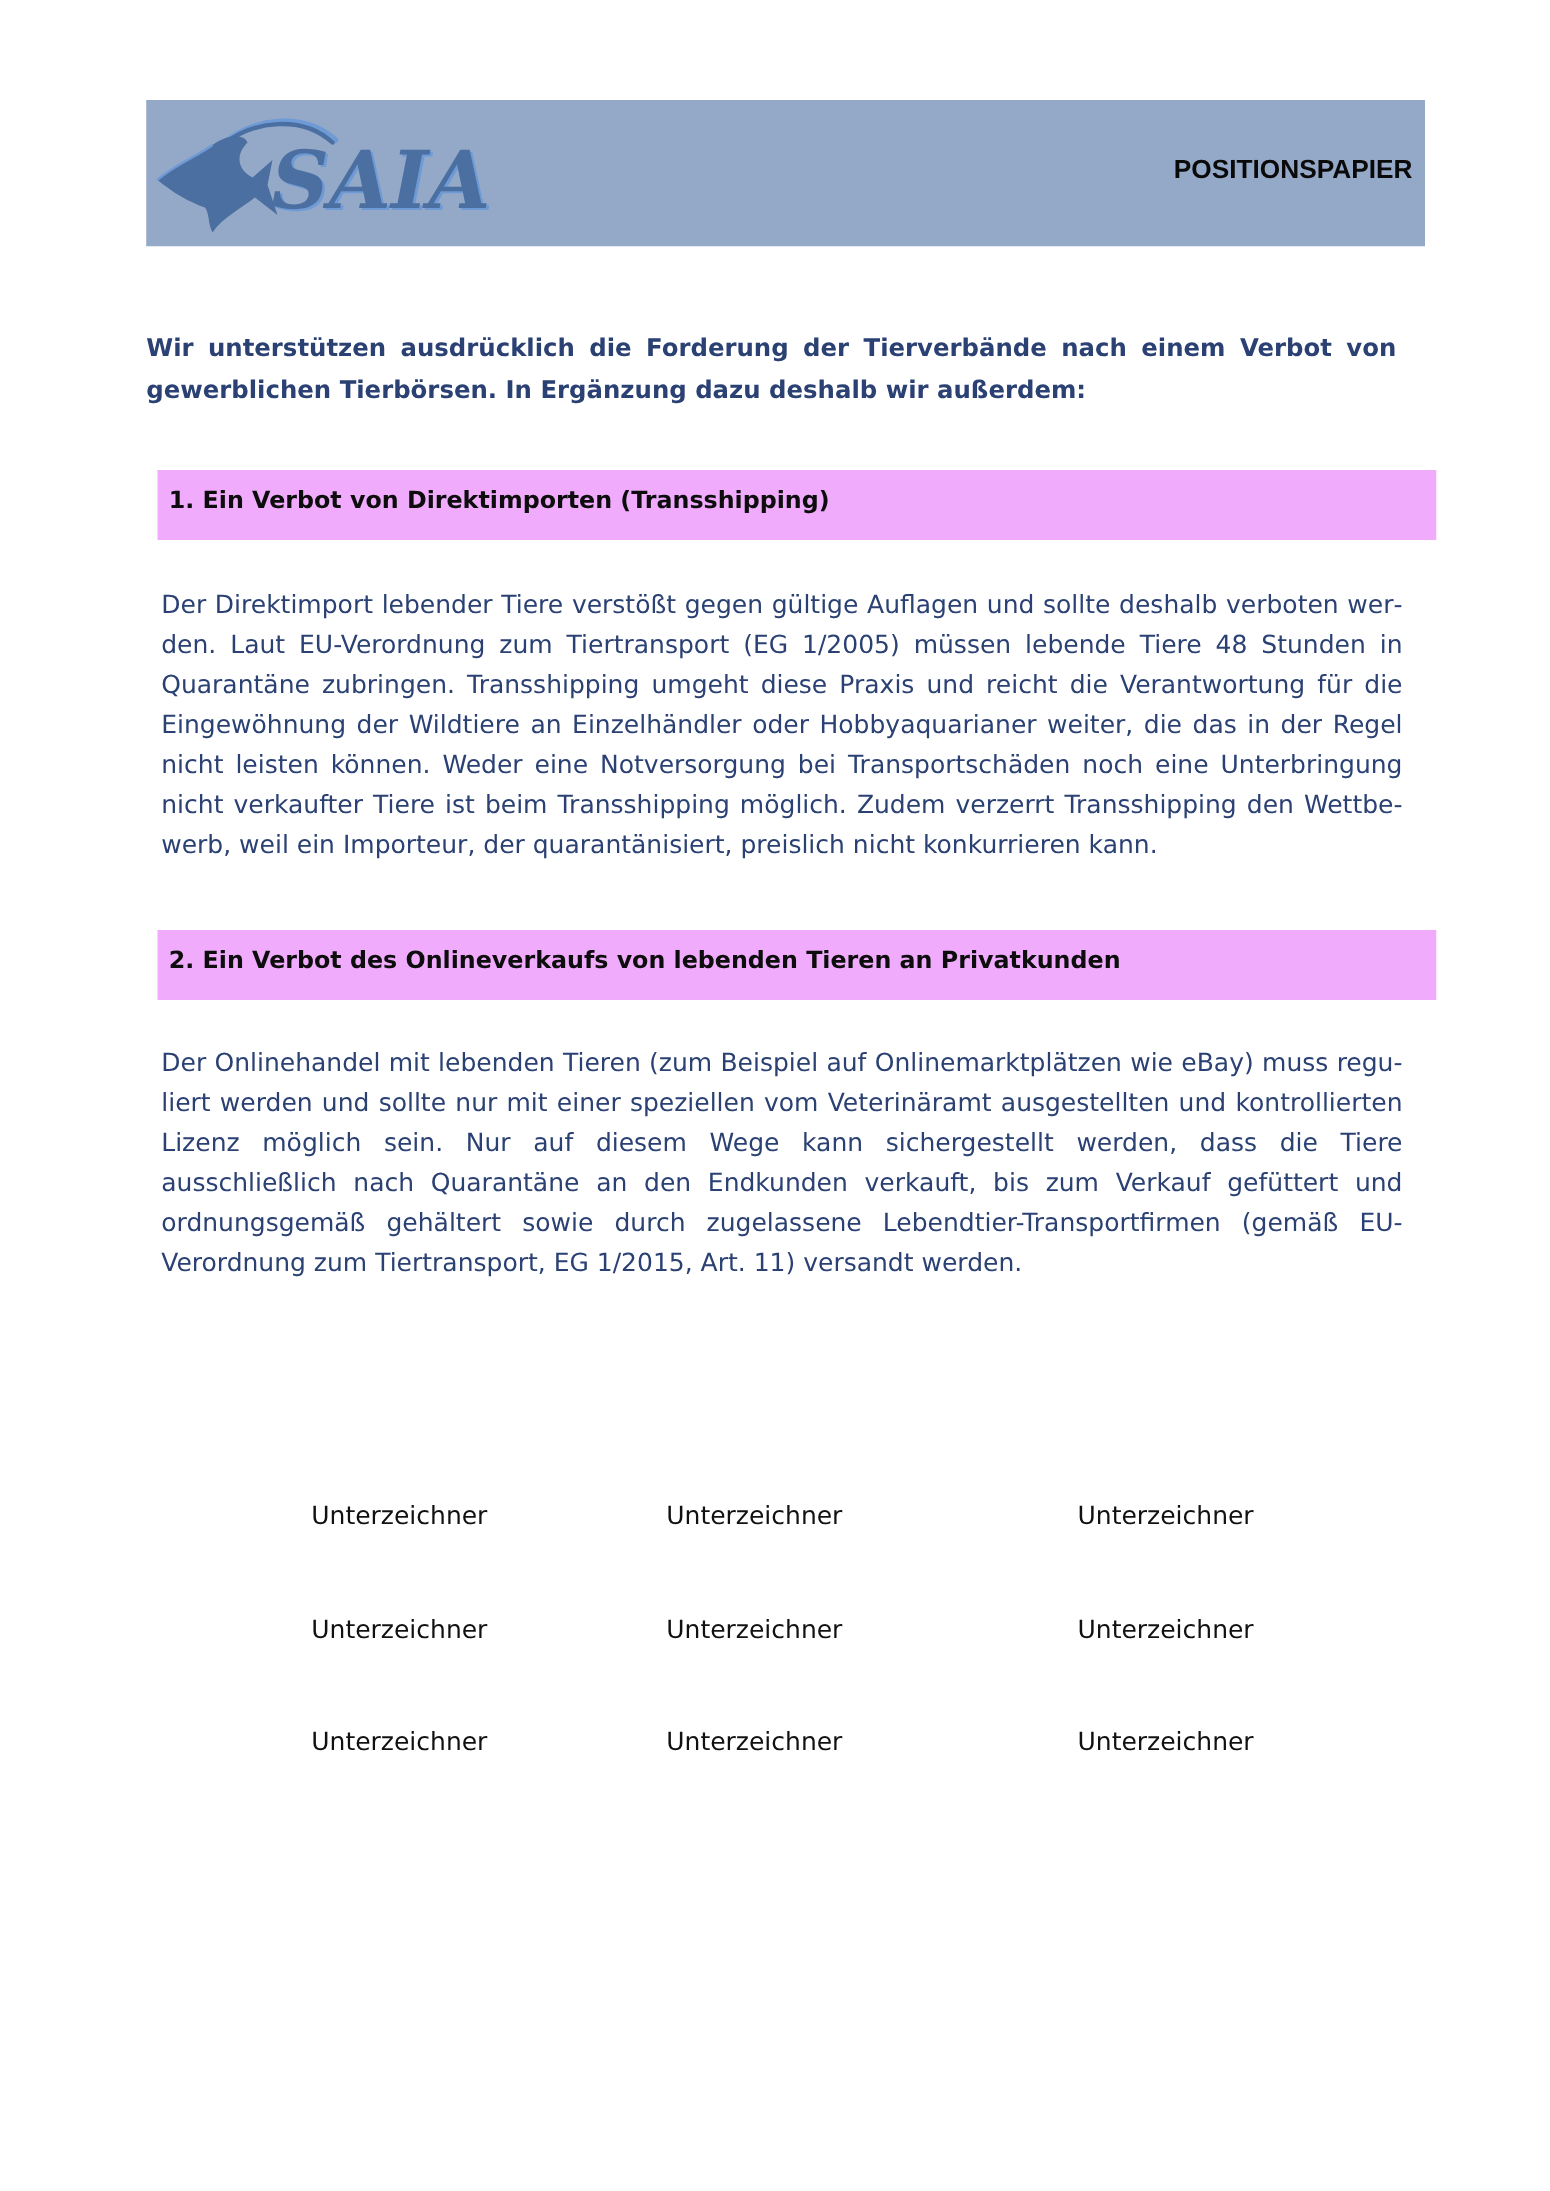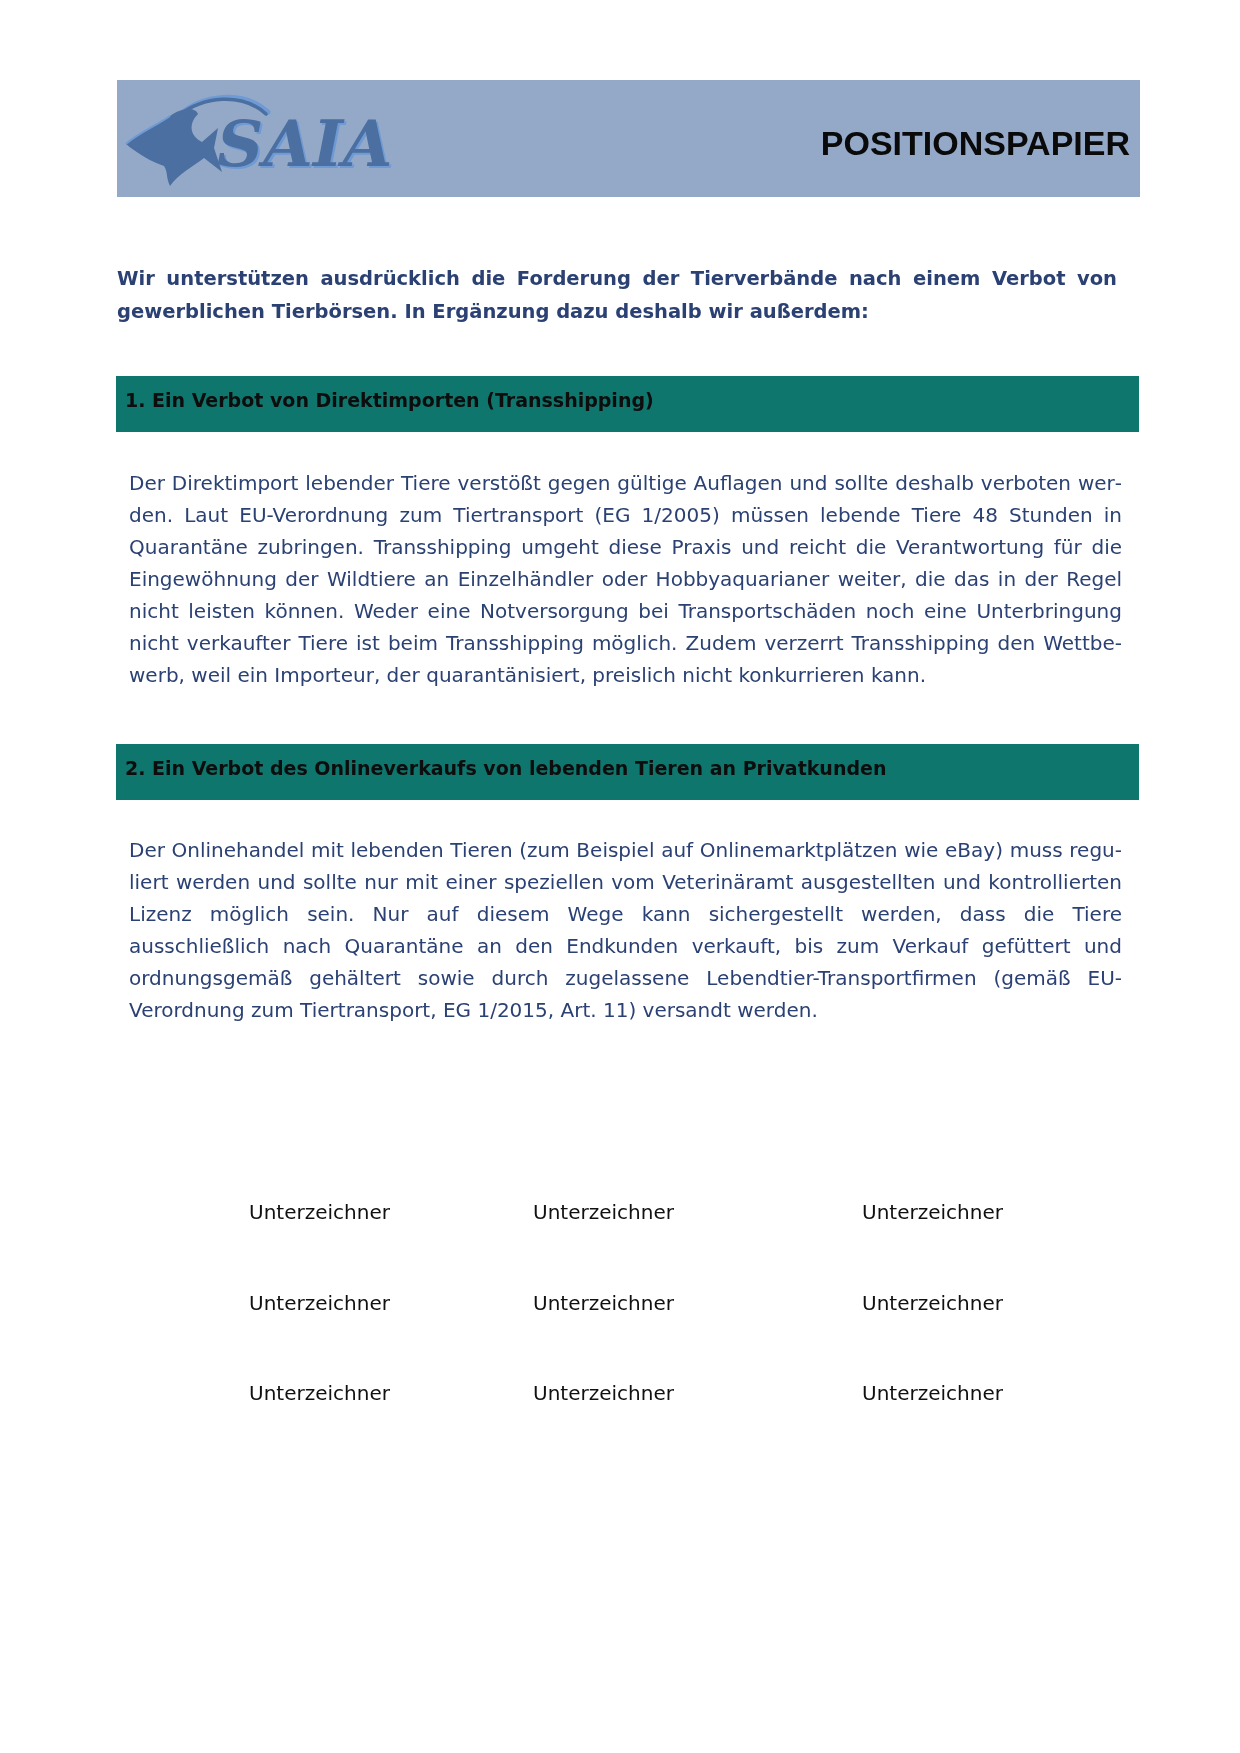--- a/index.html
+++ b/index.html
@@ -37,44 +37,44 @@
       width: 300px;
       height: 100px;
     }
     .logo svg { display: block; }
     .doc-type {
       position: absolute;
       right: 10px;
       top: 44px;
       font-family: "Liberation Sans", sans-serif;
       font-weight: bold;
-      font-size: 34px;
+      font-size: 21px;
       color: #0a0a0a;
       letter-spacing: 0px;
     }
     
     .intro {
       position: absolute;
       left: 117px;
       top: 262px;
       width: 1000px;
       font-family: "DejaVu Sans", sans-serif;
       font-weight: bold;
       font-size: 19.5px;
       line-height: 33px;
       color: #2b4173;
       text-align: justify;
     }
     
     .section-bar {
       position: absolute;
-      left: 116px;
+      left: 126px;
       width: 1023px;
       height: 56px;
-      background: #0f766e;
+      background: #f0abfc;
     }
     .section-bar .title {
       position: absolute;
       left: 9px;
       top: 13px;
       font-family: "DejaVu Sans", sans-serif;
       font-weight: bold;
       font-size: 19px;
       color: #0d0d0d;
       white-space: nowrap;

